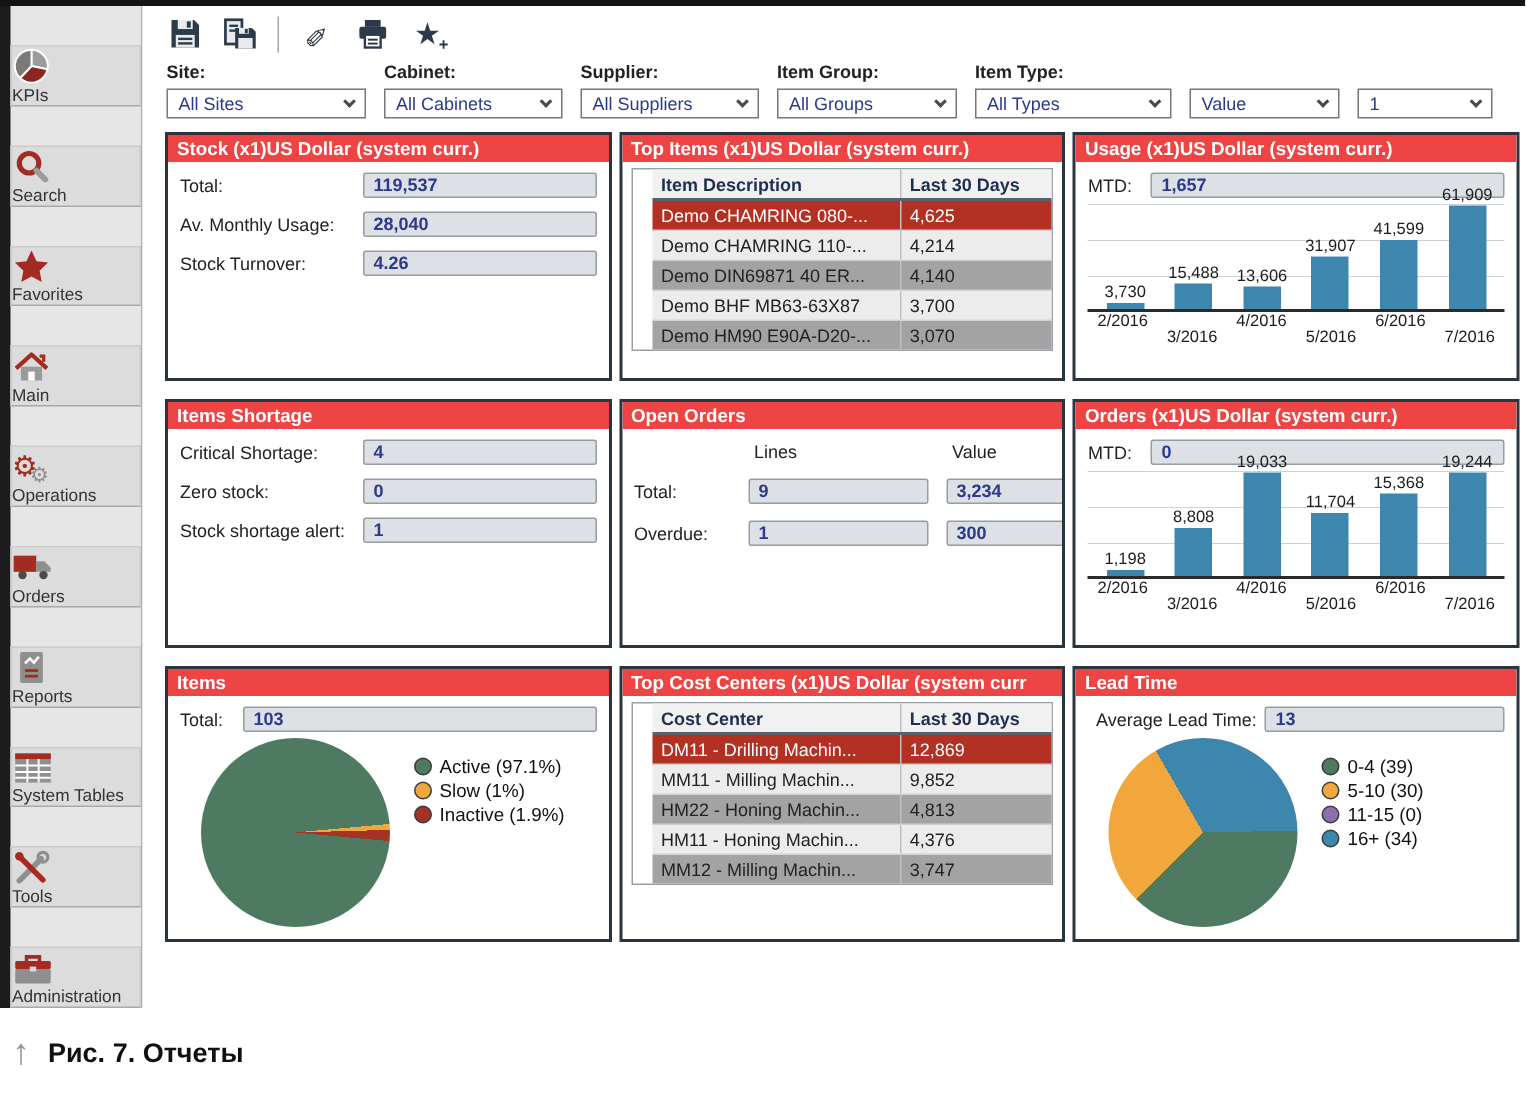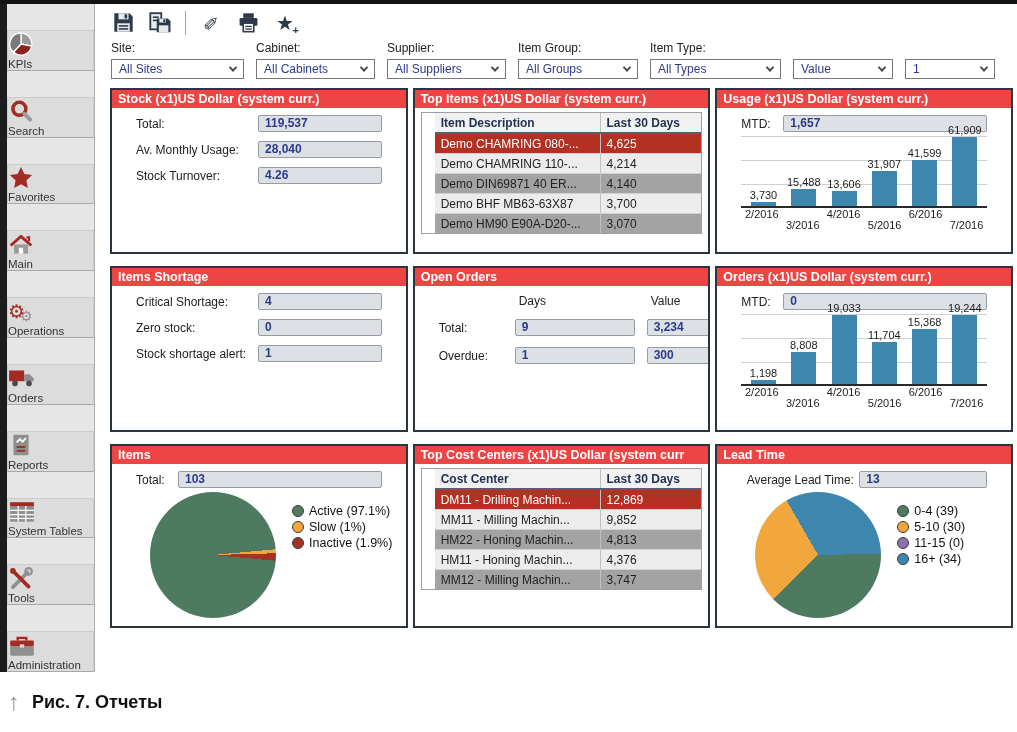--- a/index.html
+++ b/index.html
@@ -32,33 +32,33 @@
   
   .toolbar { height:37px; display:flex; align-items:center; gap:13px; padding-left:16px; }
   .tool-icon { width:24px; height:24px; display:flex; align-items:center; justify-content:center; cursor:pointer; }
   .tool-sep { width:1px; height:24px; background:#a5a5a5; }
   .glyph-pencil { font-size:19px; color:#2c3b4a; display:inline-block; transform:scaleY(-1); }
   .star-wrap { position:relative; font-size:20px; color:#2c3b4a; line-height:1; }
   .star-plus { position:absolute; right:-5px; bottom:-3px; font-size:11px; font-weight:bold; color:#2c3b4a; }
 
   
   .filterbar { display:flex; gap:12px; padding-left:16px; margin-bottom:5px; }
-  .filter-label { font-size:12px; color:#222; height:18px; }
+  .filter-label { font-size:12px; color:#222; height:18px;font-weight:bold; }
   .dropdown { height:20px; border:1px solid #777; background:#fff; display:flex; align-items:center;
               justify-content:space-between; padding:0 7px; font-size:12px; color:#2b3a8c; cursor:pointer; }
   .dropdown .chev { width:6px; height:6px; }
   .filter.f0 { width:133px; } .filter.f1 { width:119px; } .filter.f2 { width:119px; }
   .filter.f3 { width:120px; } .filter.f4 { width:131px; } .filter.f5 { width:100px; } .filter.f6 { width:90px; }
 
   
   .dashboard { flex:1; display:grid; grid-template-columns:1fr 1fr 1fr; grid-template-rows:166px 166px 184px;
                column-gap:5px; row-gap:12px; margin:4px 4px 0 15px; }
   .panel { border:2px solid #2b3540; display:flex; flex-direction:column; background:#fff; overflow:hidden; }
   .panel-title { background:#ef4444; color:#fff; font-size:12.5px; font-weight:bold; padding:2px 6px; white-space:nowrap; overflow:hidden; flex-shrink:0; }
-  .panel-body { flex:1; padding:7px 24px 3px; min-height:0; }
+  .panel-body { flex:1; padding:7px 8px 3px; min-height:0; }
   .panel-body.tight { padding:4px 6px 2px; }
 
   .field-row { display:flex; align-items:center; margin-bottom:9px; }
   .f-label { width:122px; font-size:12px; color:#222; flex-shrink:0; } .f-label.w-md { width:118px;text-align:center; } .f-label.w-xs { width:42px; }
   .f-box { flex:1; height:17px; line-height:15px; background:#dde0e4; border:1px solid #969ca4; border-radius:2px;
            padding:0 6px; font-size:12px; font-weight:bold; color:#2b3a8c; overflow:hidden; white-space:nowrap; }
 
   
   .tbl { border:1px solid #9aa0a8; font-size:12px; }
   .tbl-head, .tbl-row { display:grid; grid-template-columns:1.62fr 1fr;margin-left:13px; }
@@ -425,21 +425,21 @@
               <div class="f-box">1</div>
             </div>
           </div>
         </div>
 
         <div class="panel">
           <div class="panel-title">Open Orders</div>
           <div class="panel-body">
             <div class="oo-grid">
               <div></div>
-              <div class="oo-head">Days</div>
+              <div class="oo-head">Lines</div>
               <div class="oo-head">Value</div>
               <div class="f-label">Total:</div>
               <div class="f-box">9</div>
               <div class="f-box">3,234</div>
               <div class="f-label">Overdue:</div>
               <div class="f-box">1</div>
               <div class="f-box">300</div>
             </div>
           </div>
         </div>

